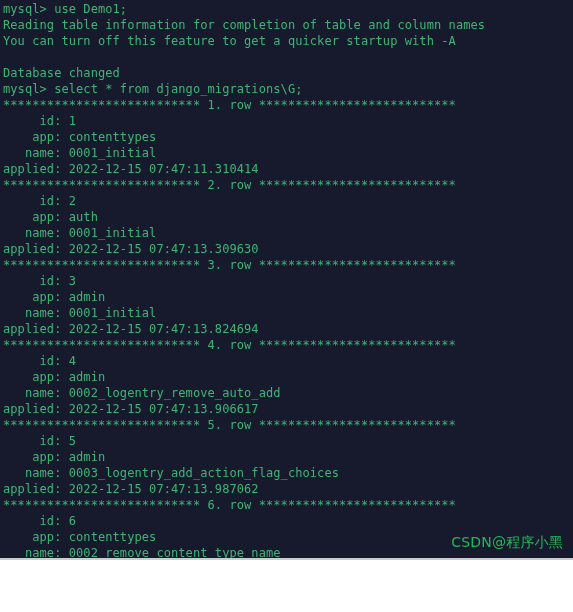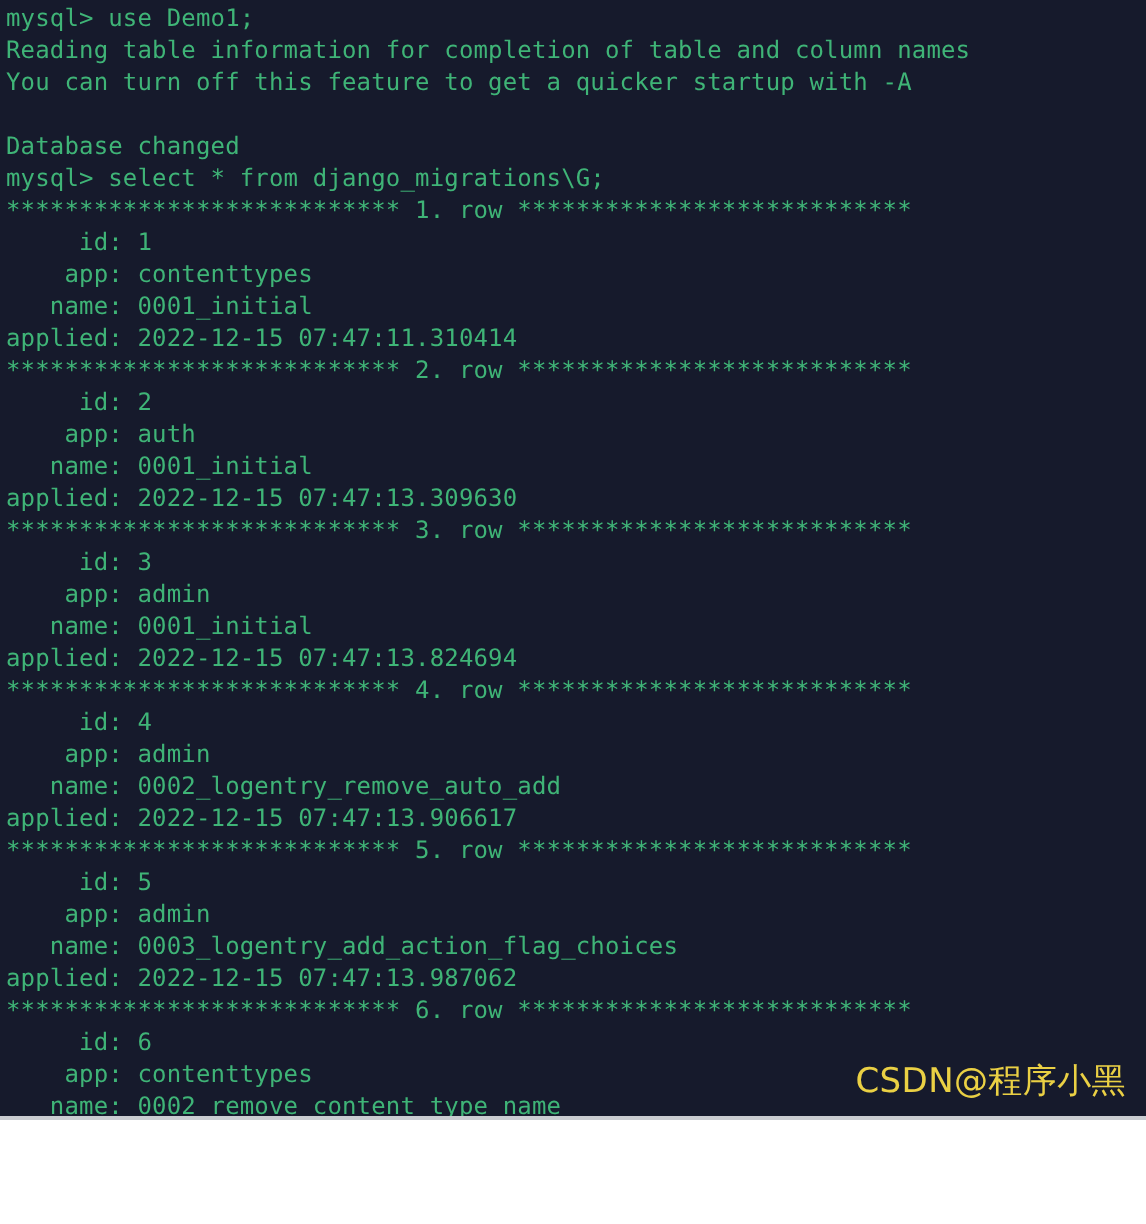--- a/index.html
+++ b/index.html
@@ -34,22 +34,22 @@
     white-space: pre;
   }
   .line.blank {
     color: transparent;
   }
   #watermark {
     position: absolute;
     right: 10px;
     bottom: 6px;
     font-family: "DejaVu Sans", "Liberation Sans", sans-serif;
-    font-size: 17px;
-    color: #fde047;
+    font-size: 14px;
+    color: #22c55e;
     opacity: 0.92;
     letter-spacing: 0.2px;
     white-space: pre;
     pointer-events: none;
   }
 </style>
 </head>
 <body>
 
 <div id="terminal">

